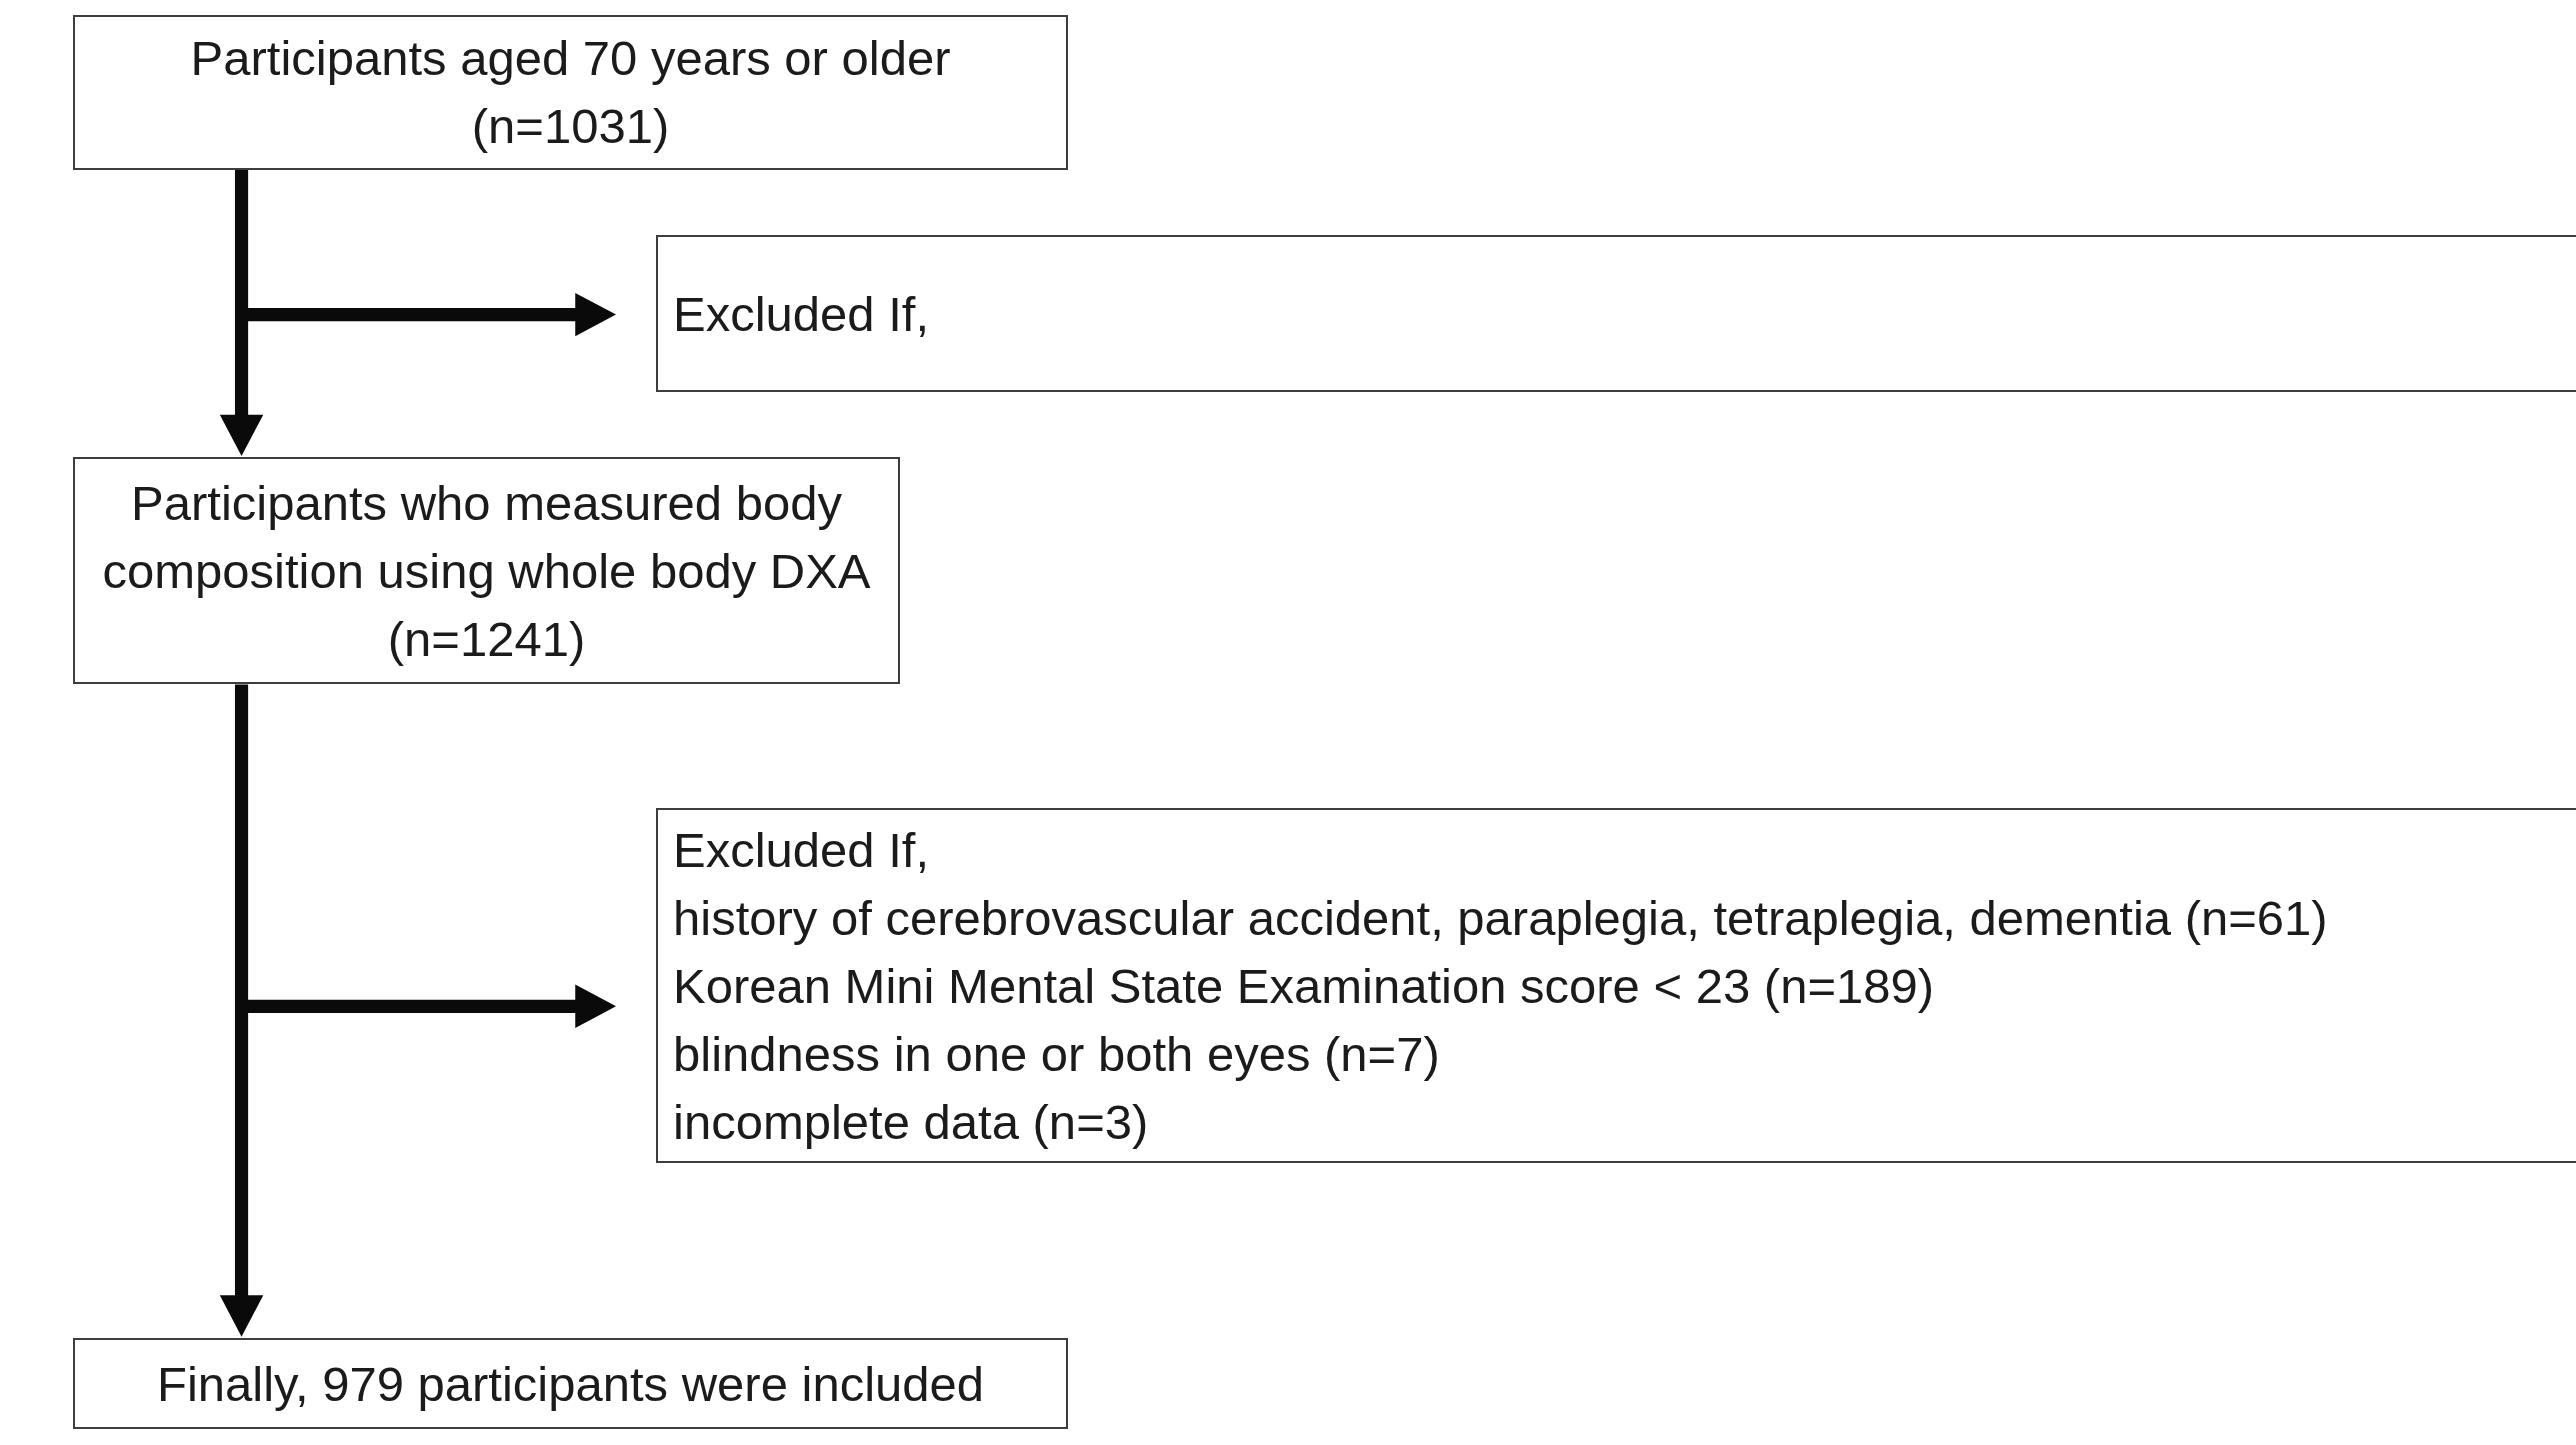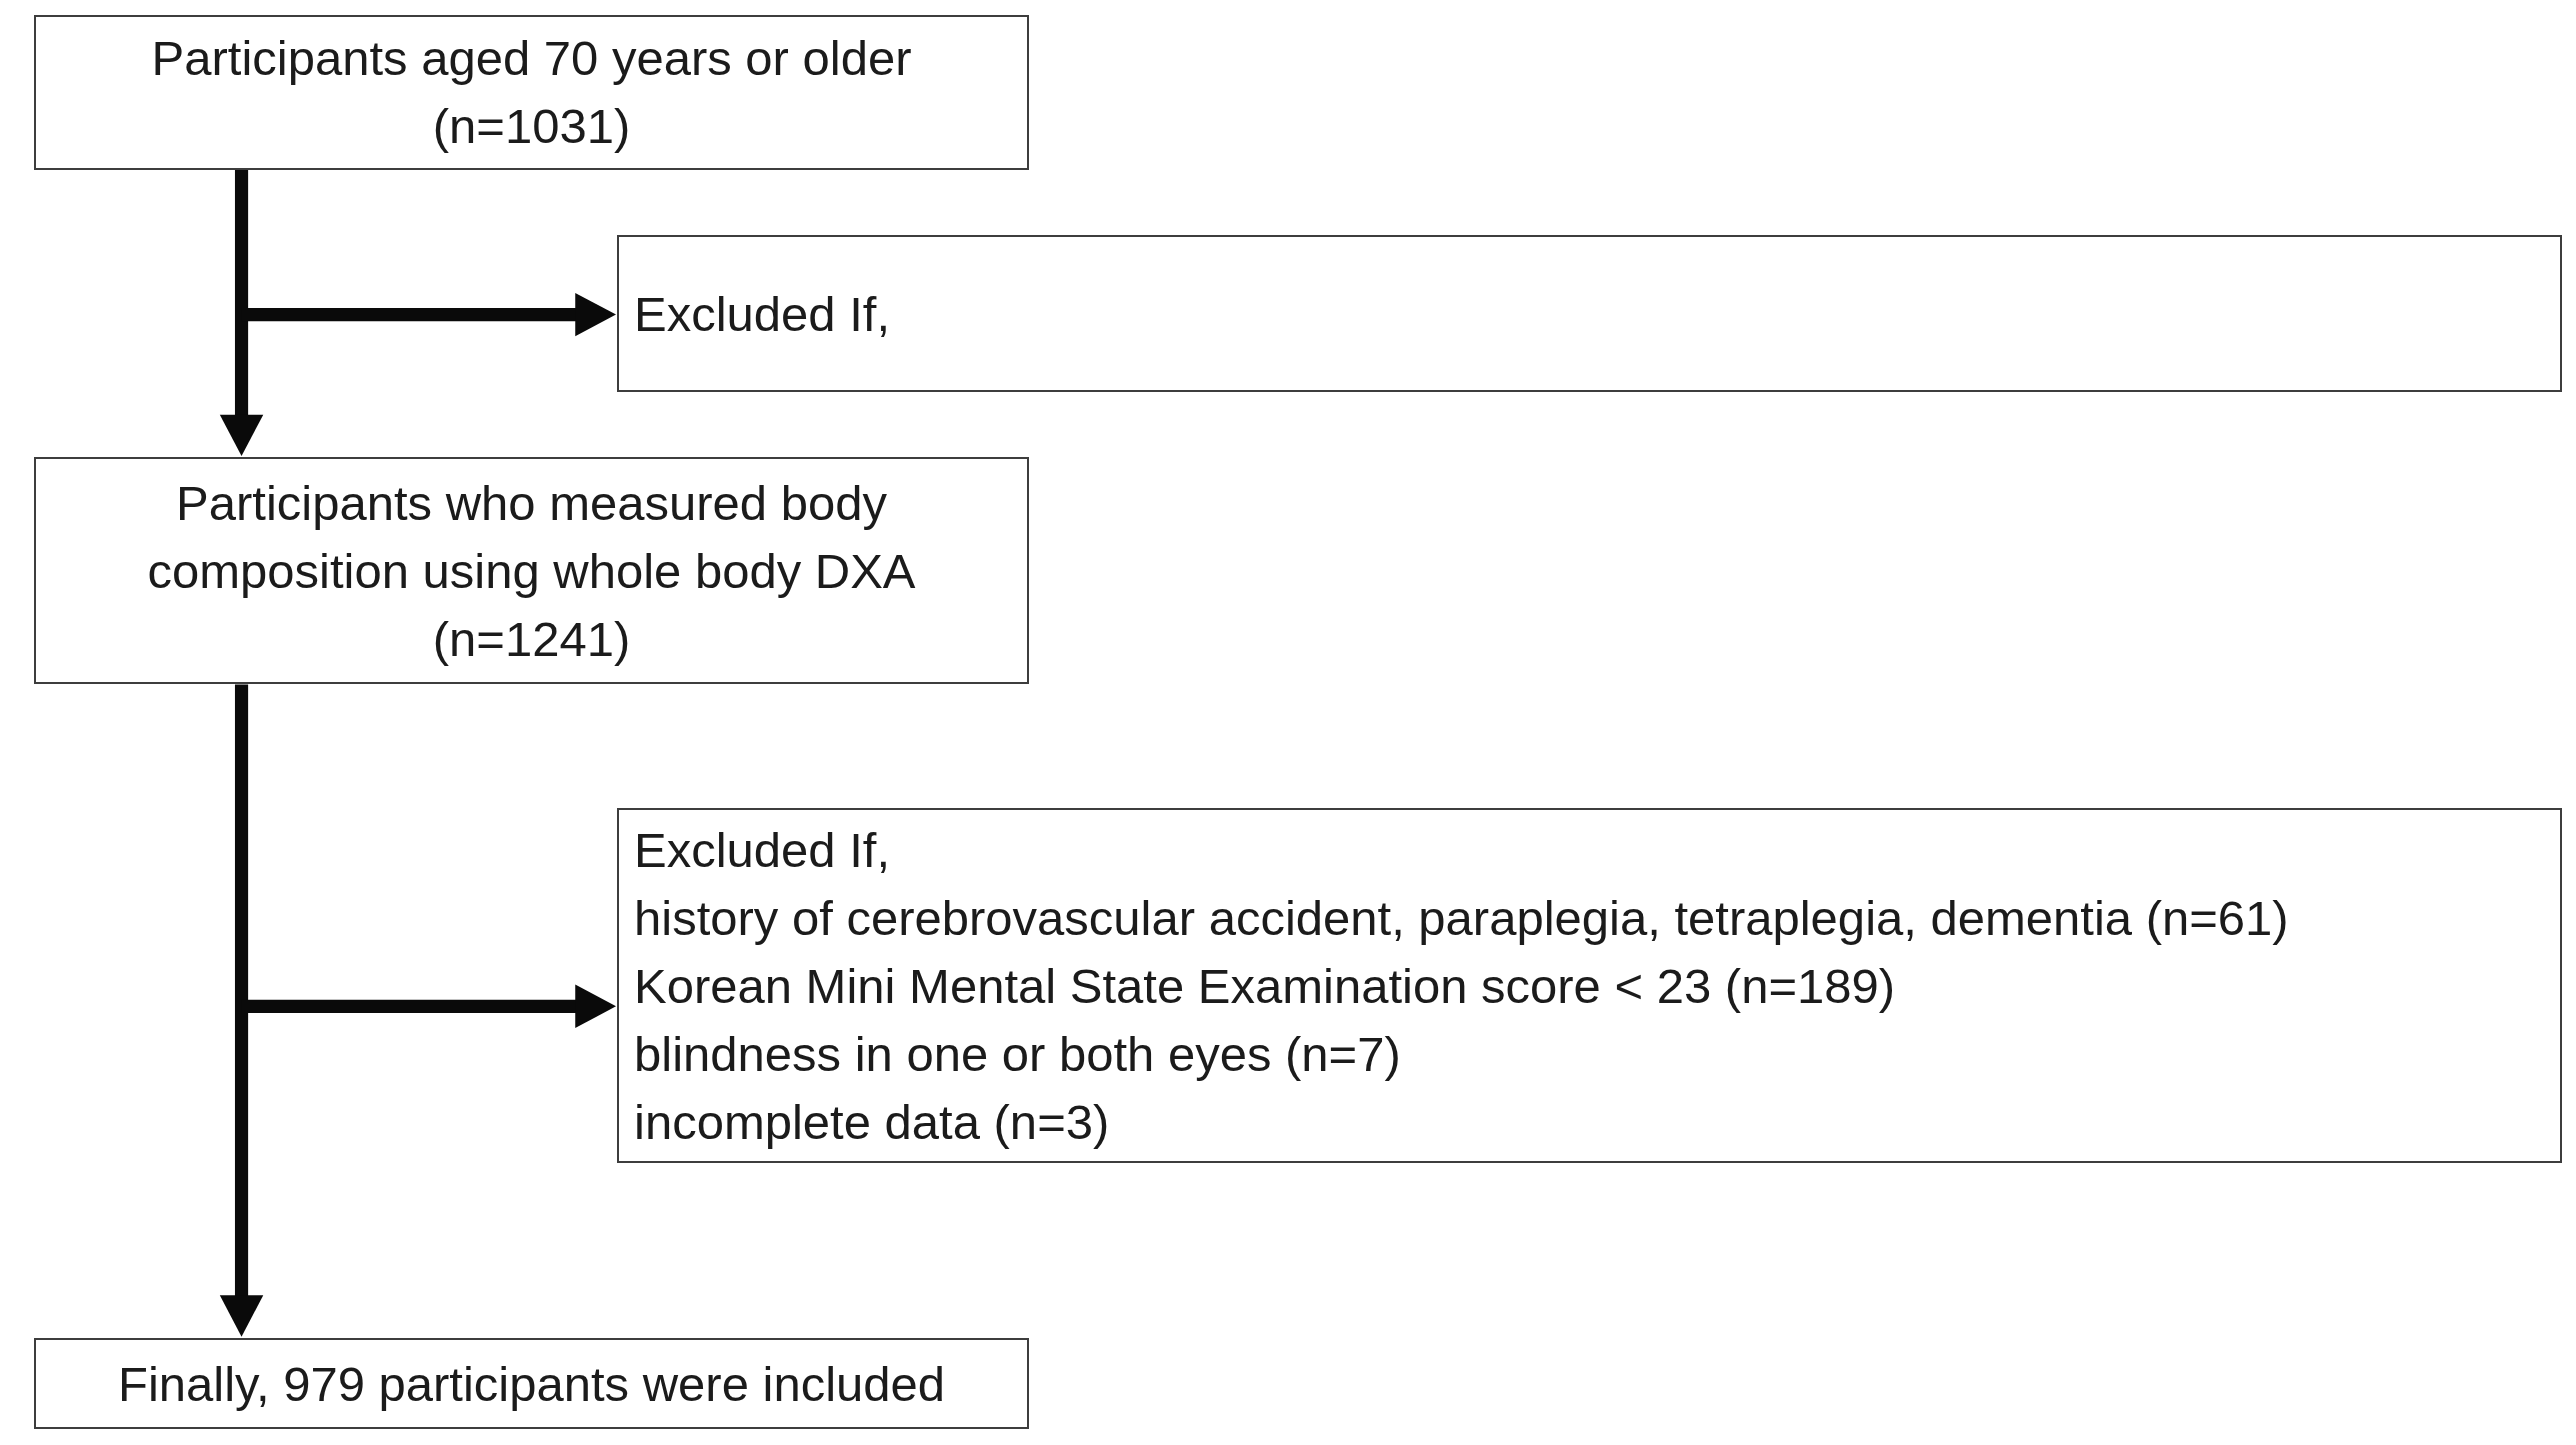--- a/index.html
+++ b/index.html
@@ -26,37 +26,38 @@
     position: absolute;
     box-sizing: border-box;
     background: #ffffff;
     border: 2.6px solid #3d3d3d;
     z-index: 1;
     display: flex;
     flex-direction: column;
     justify-content: center;
     font-size: 49px;
     line-height: 68px;
+    margin-left: 39px;
   }
   .node.centered {
     text-align: center;
     align-items: center;
   }
   .node.leftalign {
     text-align: left;
     padding-left: 15px;
     padding-right: 13px;
   }
   .line {
     white-space: nowrap;
   }
   
   #box-enrollment { left: 34px;  top: 14.5px;   width: 995px; height: 155px; }
   #box-excluded1  { left: 617px; top: 235px;  width: 1945px; height: 157px; }
-  #box-measured   { left: 34px;  top: 457px;  width: 995px; height: 227px; }
+  #box-measured   { left: 34px;  top: 457px;  width: 827px; height: 227px; }
   #box-excluded2  { left: 617px; top: 808px; width: 1945px; height: 355px; }
   #box-final      { left: 34px;  top: 1338px; width: 995px; height: 91px; }
 </style>
 </head>
 <body>
 
 <div class="canvas">
 
   <svg class="arrow-layer" width="2576" height="1446" viewBox="0 0 3914 2197">
 

